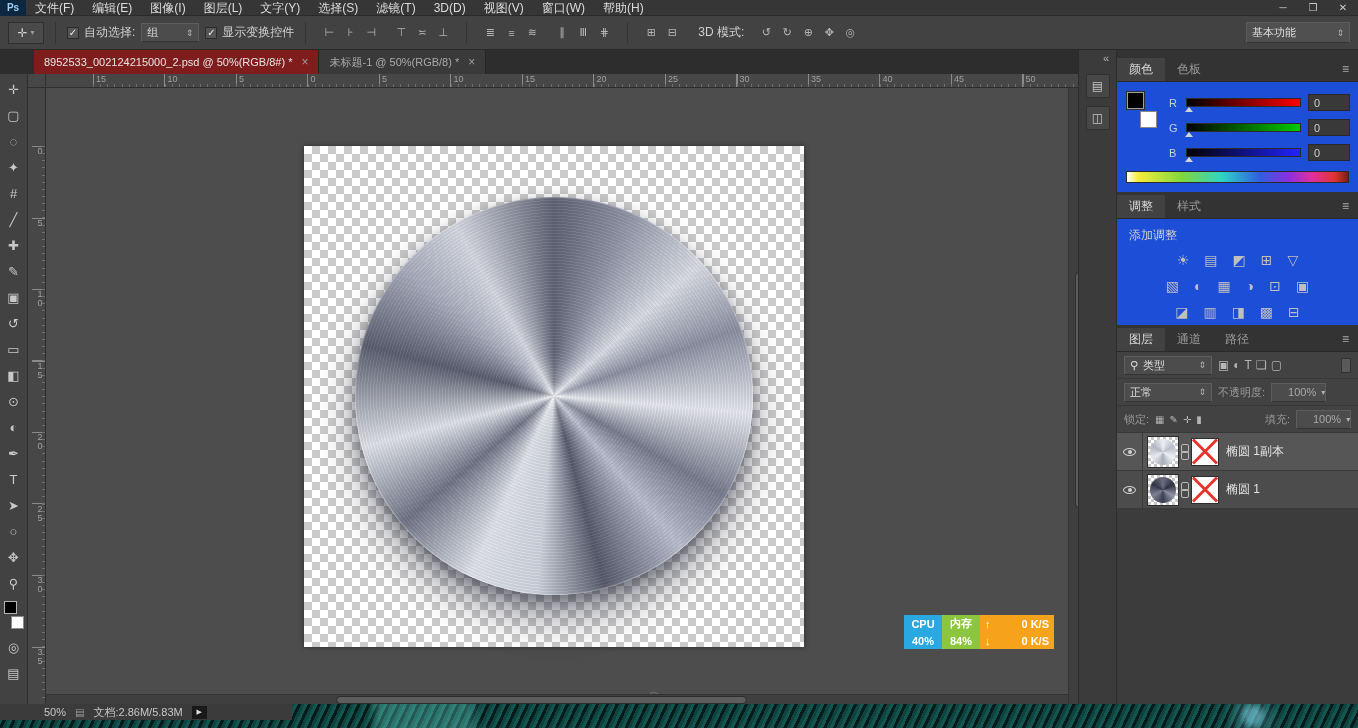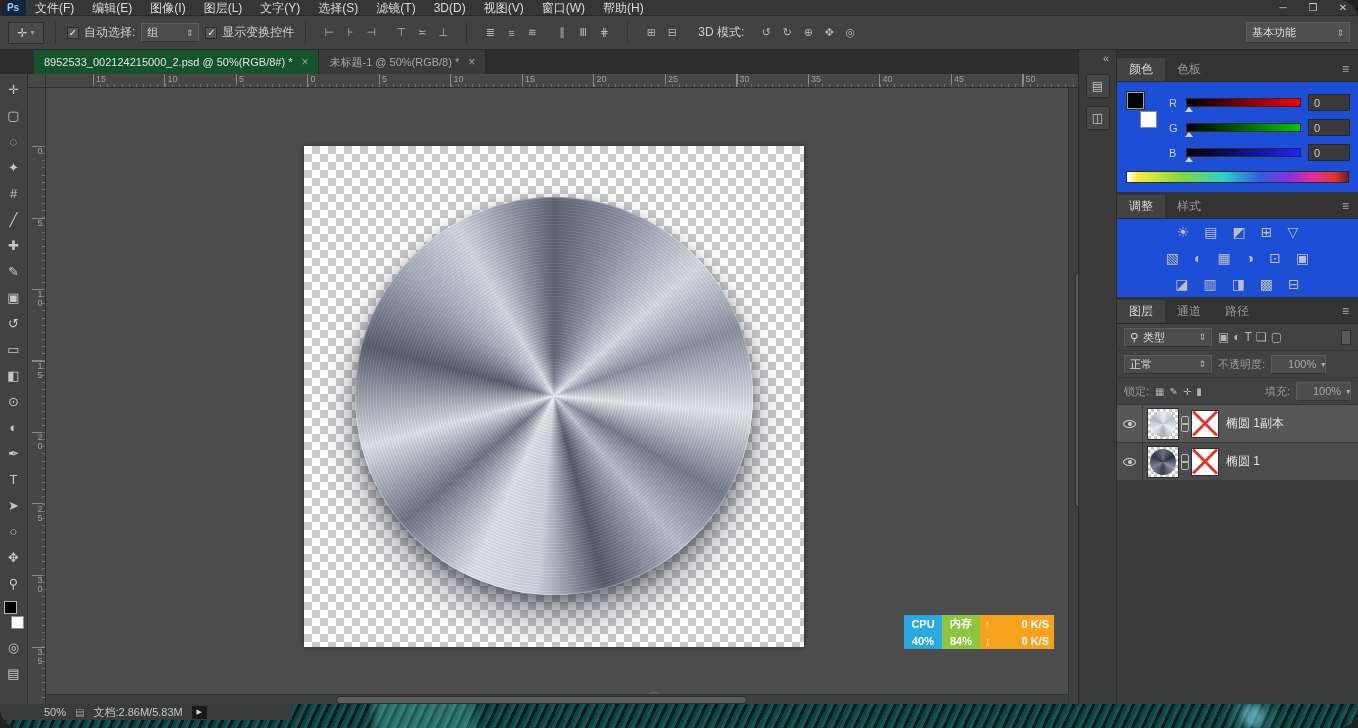--- a/index.html
+++ b/index.html
@@ -1,18 +1,18 @@
 <!DOCTYPE html>
 <html><head>
 <meta charset="utf-8">
 <style>
   html,body{margin:0;padding:0;background:#222;}
   *{box-sizing:border-box;}
   body{font-family:"Liberation Sans","DejaVu Sans",sans-serif;}
-  #app{position:relative;width:1358px;height:728px;background:#454545;overflow:hidden;color:#d5d5d5;font-size:12px;-webkit-user-select:none;user-select:none;border-radius:20px;}
+  #app{position:relative;width:1358px;height:728px;background:#454545;overflow:hidden;color:#d5d5d5;font-size:12px;-webkit-user-select:none;user-select:none;}
 
   
   #menubar{position:absolute;left:0;top:0;width:1358px;height:16px;background:#363636;display:flex;align-items:center;border-bottom:1px solid #2a2a2a;}
   .ps-logo{width:26px;height:16px;background:#0d2741;color:#9fd1f2;font-weight:bold;font-size:10px;display:flex;align-items:center;justify-content:center;}
   .menus{display:flex;height:16px;align-items:center;justify-content:flex-end;}
   .menu-item{padding:0 9px;font-size:12px;color:#dcdcdc;line-height:16px;white-space:nowrap;cursor:default;}
   .win-controls{margin-left:auto;display:flex;}
   .win-btn{width:30px;text-align:center;font-size:10px;color:#cccccc;line-height:16px;}
 
   
@@ -27,21 +27,21 @@
   .combo.small{width:58px;}
   .combo.workspace{width:104px;height:21px;background:#505050;}
   .icon-group{display:flex;gap:3px;margin:0 3px;}
   .obtn{width:18px;height:20px;display:flex;align-items:center;justify-content:center;color:#b5b5b5;font-size:11px;}
   .label3d{color:#cfcfcf;font-size:12px;margin:0 4px 0 8px;white-space:nowrap;}
   .ob-spacer{flex:1;}
 
   
   #tabbar{position:absolute;left:0;top:50px;width:1358px;height:24px;background:#2d2d2d;display:flex;align-items:flex-end;padding-left:34px;}
   .doc-tab{height:24px;display:flex;align-items:center;padding:0 10px;background:#3a3a3a;color:#a8a8a8;font-size:11px;border-right:1px solid #262626;white-space:nowrap;}
-  .doc-tab.active{background:#14532d;color:#e4e4e4;}
+  .doc-tab.active{background:#7f1d1d;color:#e4e4e4;}
   .tab-close{margin-left:9px;color:#9f9f9f;font-size:12px;line-height:1;}
 
   
   #toolbar{position:absolute;left:0;top:74px;width:28px;height:630px;background:#424242;border-right:1px solid #2e2e2e;display:flex;flex-direction:column;align-items:center;padding-top:2px;}
   .tool{width:26px;height:26px;display:flex;align-items:center;justify-content:center;color:#c8c8c8;font-size:13px;}
   .swatches{position:relative;width:26px;height:32px;margin:3px 0;}
   .bgsw{position:absolute;right:3px;bottom:2px;width:13px;height:13px;background:#fff;border:1px solid #8a8a8a;}
   .fgsw{position:absolute;left:3px;top:2px;width:13px;height:13px;background:#000;border:1px solid #b5b5b5;}
 
   
@@ -403,20 +403,21 @@
       </div>
       <div class="spectrum"></div>
     </div>
 
     <div class="panel">
       <div class="phead">
         <span class="ptab active">调整</span>
         <span class="ptab">样式</span>
         <span class="pmenu">≡</span>
       </div>
+      <div class="addlabel">添加调整</div>
       <div class="adjrow">
           <span>☀</span>
           <span>▤</span>
           <span>◩</span>
           <span>⊞</span>
           <span>▽</span>
         </div>
       <div class="adjrow">
           <span>▧</span>
           <span>◐</span>

